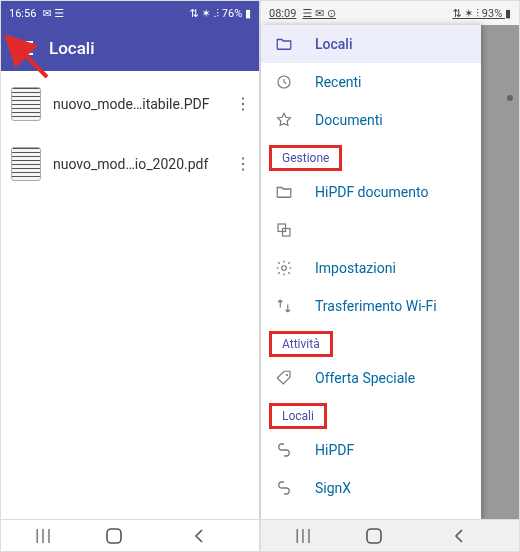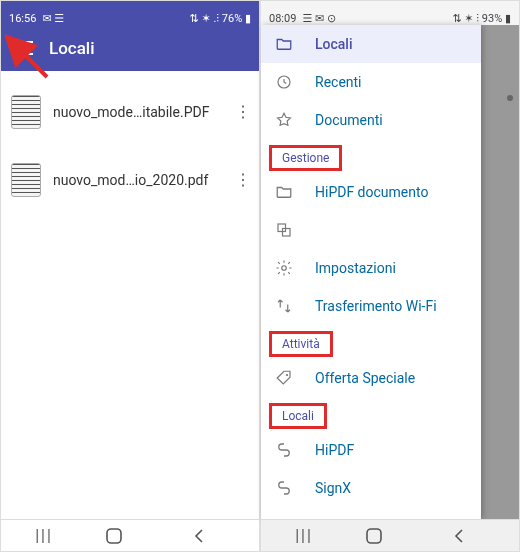--- a/index.html
+++ b/index.html
@@ -3,38 +3,38 @@
 <meta charset="utf-8">
 <style>
   * { box-sizing: border-box; margin: 0; padding: 0; font-family: -apple-system, "Segoe UI", Roboto, sans-serif; }
   body { width: 520px; height: 552px; background: #fff; overflow: hidden; }
   .shot { display: flex; width: 520px; height: 552px; }
   .phone { position: relative; height: 552px; border: 1px solid #ddd; }
   .left-phone  { width: 260px; }
   .right-phone { width: 260px; }
 
   
-  .status { height: 24px; padding: 0 8px; font-size: 11px; display:flex; align-items:flex-end; justify-content:space-between; }
+  .status { height: 24px; padding: 0 8px; font-size: 11px; display:flex; align-items:center; justify-content:space-between; }
   .status .s-left  { display:flex; gap:6px; align-items:center; }
   .status .s-right { display:flex; gap:4px; align-items:center; }
   .status.dark  { background:#4a4eab; color:#fff; }
-  .status.light { background:#f5f5f5; color:#444; }
+  .status.light { background:#f5f5f5; color:#444;text-decoration:underline; }
 
   
   .header { height:46px; background:#4a4eab; color:#fff; display:flex; align-items:center; padding:0 12px; gap:16px; font-size:17px; font-weight:500; }
   .hamburger { width:20px; height:20px; position:relative; }
   .hamburger span { position:absolute; left:0; right:0; height:2px; background:#fff; }
   .hamburger span:nth-child(1){ top:3px; }
   .hamburger span:nth-child(2){ top:9px; }
   .hamburger span:nth-child(3){ top:15px; }
 
   .arrow-annot { position:absolute; left:4px; top:32px; width:50px; height:50px; pointer-events:none; }
 
   .file-list { background:#fff; }
-  .file-row { display:flex; align-items:center; padding:24px 6px 10px 10px; gap:12px; }
+  .file-row { display:flex; align-items:center; padding:16px 6px 10px 10px; gap:12px; }
   .thumb { width:30px; height:34px; border:1px solid #aaa; border-radius:3px; background:
     repeating-linear-gradient(180deg,#555 0 1px,transparent 1px 4px);
     background-color:#f4f4f4; }
   .file-name { flex:1; font-size:14px; color:#333; white-space:nowrap; overflow:hidden; text-overflow:ellipsis; }
   .dots { width:20px; color:#555; font-size:16px; text-align:center; line-height:1; }
 
   
   .drawer-wrap { position:relative; height:calc(100% - 24px - 32px); }
   .drawer-scrim { position:absolute; inset:0; background:#999; }
   .side-hint { position:absolute; right:6px; top:70px; width:6px; height:6px; background:#666; border-radius:50%; }

